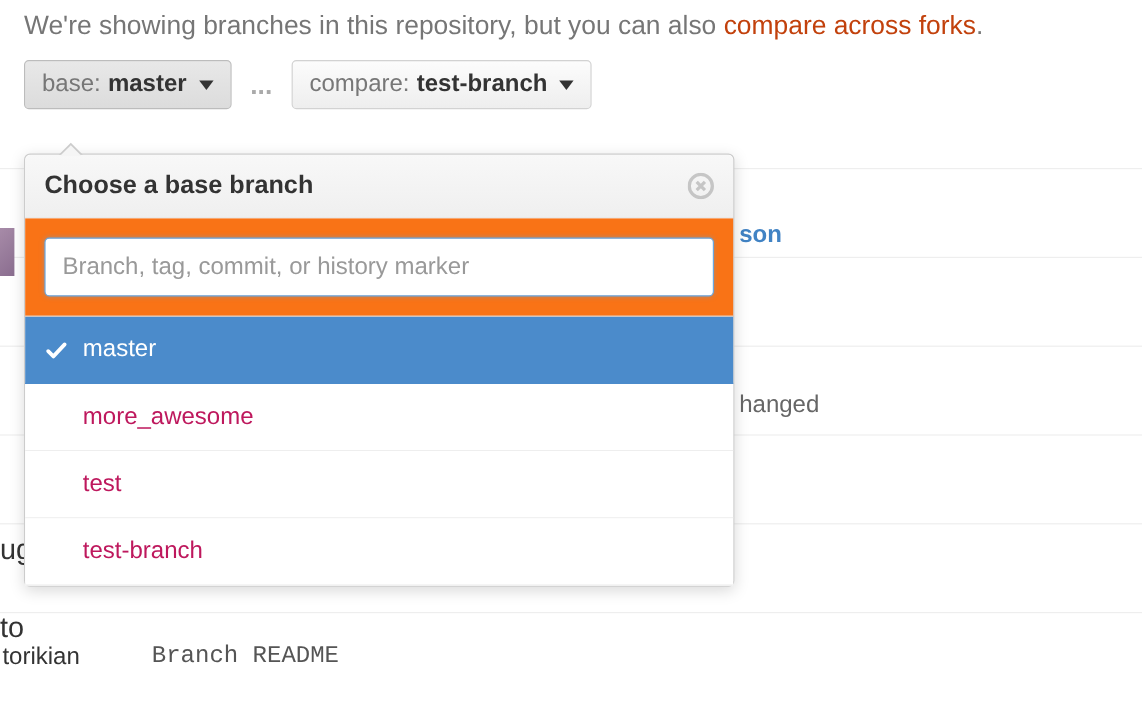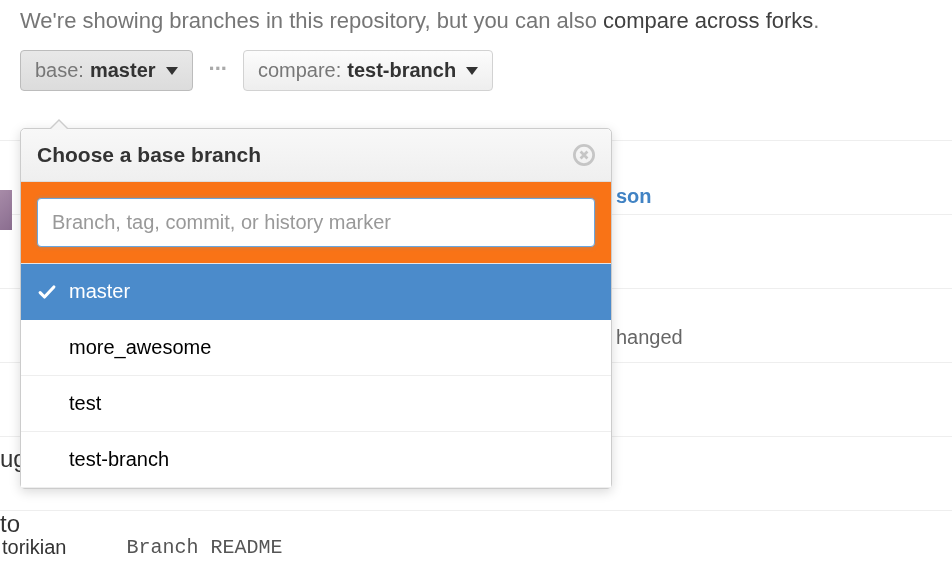--- a/index.html
+++ b/index.html
@@ -16,26 +16,27 @@
       height: 584px;
       overflow: hidden;
       position: relative;
     }
     .info-text {
       padding: 8px 20px 16px 20px;
       font-size: 22px;
       color: #767676;
     }
     .info-text a {
-      color: #404040;
+      color: #c2410c;
       text-decoration: none;
     }
     .branch-selectors {
       padding: 0 20px 18px 20px;
       display: flex;
+      align-items: center;
       gap: 14px;
     }
     .branch-btn {
       display: inline-flex;
       align-items: center;
       padding: 8px 14px;
       background: linear-gradient(#fcfcfc, #eee);
       border: 1px solid #d2d2d2;
       border-radius: 4px;
       font-size: 20px;
@@ -153,21 +154,21 @@
     }
     .branch-item {
       display: flex;
       align-items: center;
       padding: 16px 18px 16px 48px;
       border-bottom: 1px solid #eee;
       font-size: 20px;
       cursor: pointer;
       position: relative;
       background: #fff;
-      color: #000000;
+      color: #be185d;
     }
     .branch-item.selected {
       background: #4b8bcb;
       color: #fff;
       border-bottom-color: #4b8bcb;
     }
     .check-icon {
       position: absolute;
       left: 16px;
       width: 20px;

